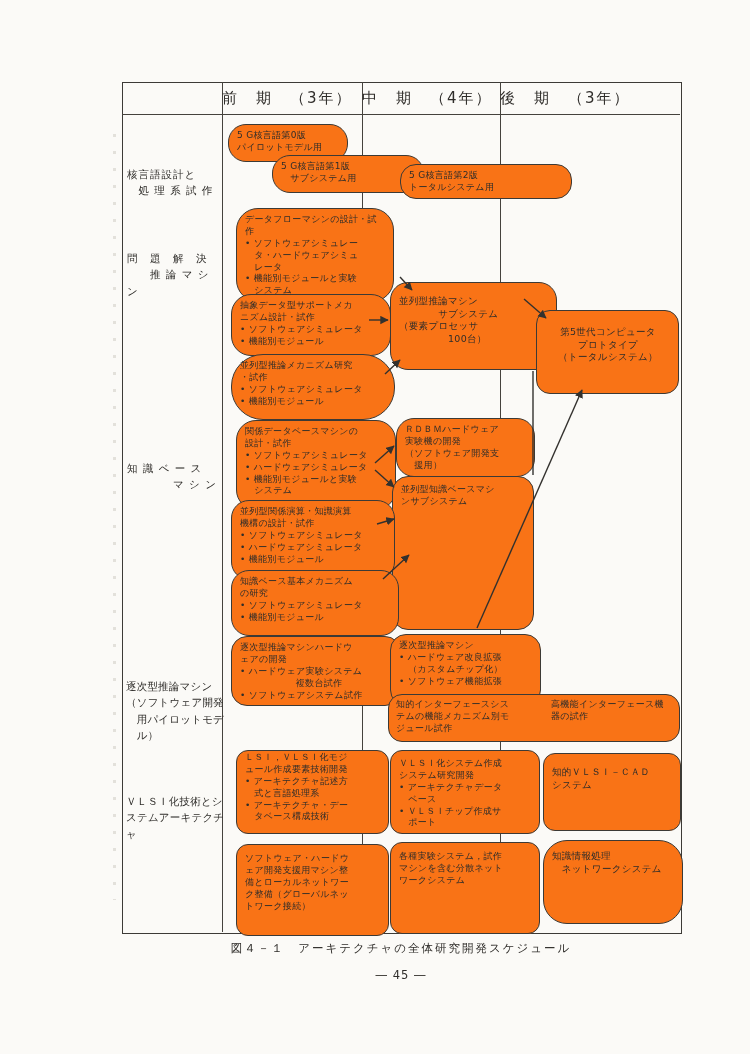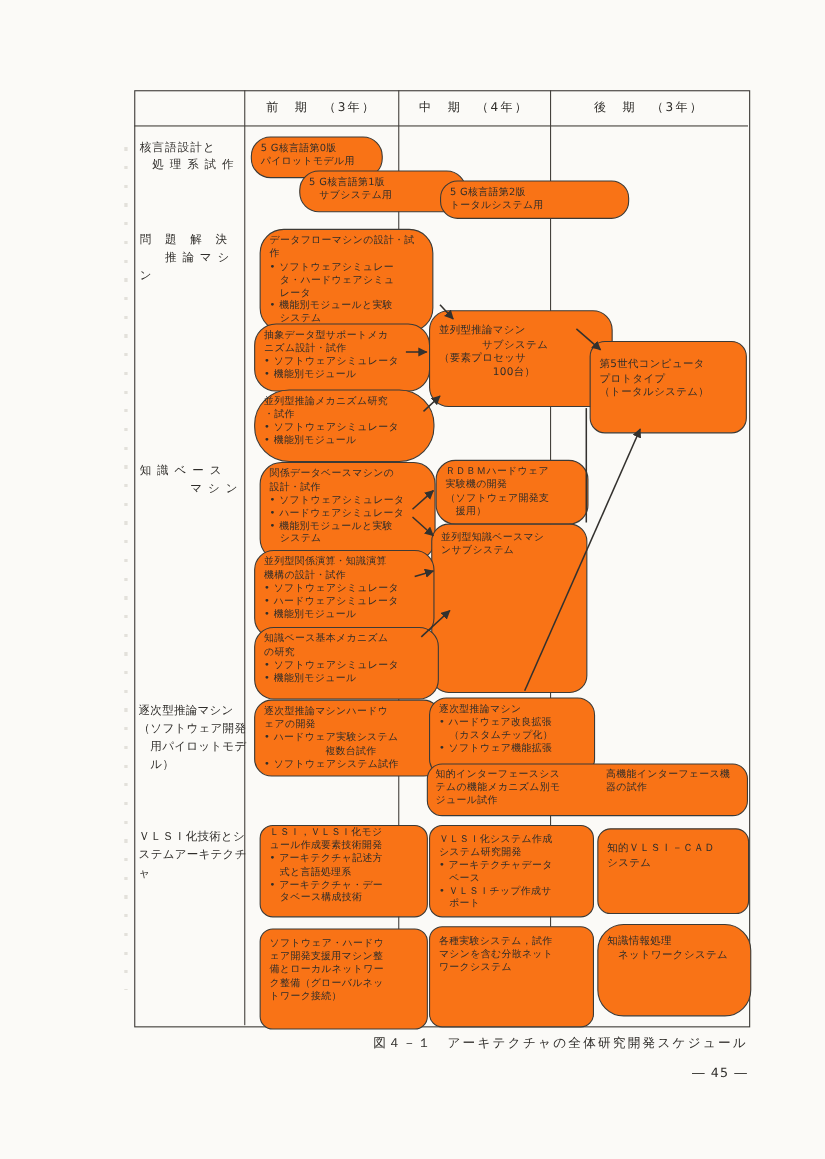--- a/index.html
+++ b/index.html
@@ -13,37 +13,37 @@
   .sheet{position:absolute;inset:0;}
   
   .frame{
     position:absolute;left:122px;top:82px;width:558px;height:850px;
     border:1.6px solid #3c3a36;z-index:1;background:transparent;
   }
   .vline{position:absolute;top:82px;height:850px;width:1.4px;background:#45423d;z-index:1;}
   .hline{position:absolute;left:122px;width:558px;height:1.4px;background:#45423d;z-index:1;}
   .header-cell{
     position:absolute;top:82px;height:32px;line-height:32px;
-    text-align:center;font-size:11px;letter-spacing:2px;z-index:2;
+    text-align:left;font-size:15px;letter-spacing:2px;z-index:2;
     white-space:pre;color:#2f2d2a;
   }
   .rowlabel{
     position:absolute;z-index:2;font-size:10.5px;line-height:1.55;
-    letter-spacing:1px;white-space:pre-line;color:#2f2d2a;
+    letter-spacing:1px;white-space:pre-line;color:#2f2d2a;margin-top:40px;
   }
   .bubble{
     position:absolute;z-index:3;background:#f97316;
     border:1.4px solid #3c3a36;
     font-size:9px;line-height:1.32;letter-spacing:0.3px;
     padding:5px 7px 4px 8px;white-space:pre-line;color:#2f2d2a;
     box-sizing:border-box;
   }
   .arrows{position:absolute;left:0;top:0;z-index:4;pointer-events:none;}
   .caption{
-    position:absolute;left:122px;width:558px;text-align:right;
+    position:absolute;left:122px;width:558px;text-align:center;
     font-size:11.5px;letter-spacing:2px;z-index:2;color:#2f2d2a;white-space:pre;
   }
   .noise-edge{
     position:absolute;left:113px;top:120px;width:3px;height:780px;z-index:0;
     background:repeating-linear-gradient(#fbfaf7 0 14px,#cfccc4 14px 17px);
     opacity:.55;
   }
 </style>
 </head>
 <body>
@@ -94,21 +94,21 @@
 • ソフトウェアシミュレータ
 • 機能別モジュール</div>
   <div class="bubble" style="left:390px;top:282px;width:167px;min-height:88px;border-radius:18px;padding-top:12px;font-size:9.5px">並列型推論マシン
 　　　　サブシステム
 （要素プロセッサ
 　　　　　100台）</div>
   <div class="bubble" style="left:231px;top:354px;width:164px;min-height:66px;border-radius:32px">並列型推論メカニズム研究
 ・試作
 • ソフトウェアシミュレータ
 • 機能別モジュール</div>
-  <div class="bubble" style="left:536px;top:310px;width:143px;min-height:84px;border-radius:14px;text-align:left;padding-top:15px;font-size:9.5px">第5世代コンピュータ
+  <div class="bubble" style="left:536px;top:310px;width:143px;min-height:84px;border-radius:14px;text-align:center;padding-top:15px;font-size:9.5px">第5世代コンピュータ
 プロトタイプ
 （トータルシステム）</div>
 
   <div class="bubble" style="left:236px;top:420px;width:160px;min-height:90px;border-radius:20px">関係データベースマシンの
 設計・試作
 • ソフトウェアシミュレータ
 • ハードウェアシミュレータ
 • 機能別モジュールと実験
 　システム</div>
   <div class="bubble" style="left:396px;top:418px;width:139px;min-height:58px;border-radius:18px">ＲＤＢＭハードウェア

